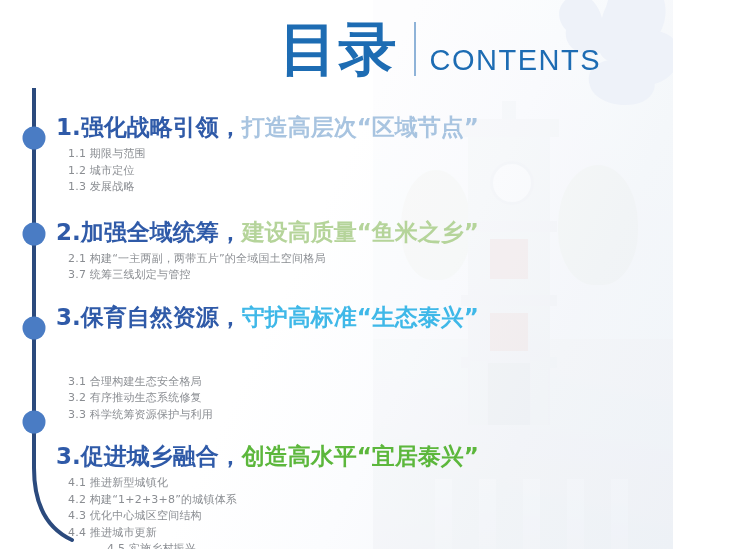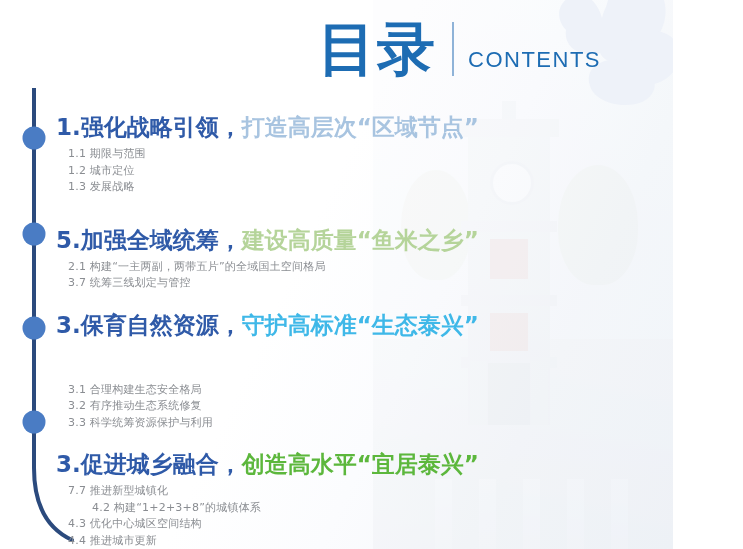--- a/index.html
+++ b/index.html
@@ -115,21 +115,21 @@
     color: #1d6cb3;
     letter-spacing: 1px;
   }
   .title-divider {
     width: 2px;
     height: 54px;
     background: #8fb3d8;
     margin: 0 14px 4px 16px;
   }
   .title-en {
-    font-size: 22px;
+    font-size: 29px;
     line-height: 30px;
     letter-spacing: 1.5px;
     color: #1d6cb3;
     font-weight: 400;
     padding-bottom: 5px;
   }
 
   
   .timeline {
     position: absolute;
@@ -166,21 +166,21 @@
   }
   .sub-list li {
     font-family: "DejaVu Sans", "Liberation Sans", sans-serif;
     font-size: 11px;
     line-height: 16.5px;
     color: #8a8d92;
     white-space: nowrap;
     letter-spacing: 0.2px;
   }
   
-  #sec-0 { margin-bottom: 29px; }
+  #sec-0 { margin-bottom: 21px; }
   #sec-1 { margin-bottom: 18px; }
   #sec-2 { margin-bottom: 18px; }
 </style>
 </head>
 <body>
 
 <div id="slide">
 
   <div class="bg-photo">
     <div class="sky"></div>
@@ -240,21 +240,21 @@
       </div>
       <ul class="sub-list">
         <li style="color: rgb(138, 141, 146);">1.1 期限与范围</li>
         <li style="color: rgb(138, 141, 146);">1.2 城市定位</li>
         <li style="color: rgb(138, 141, 146);">1.3 发展战略</li>
       </ul>
     </div>
 
     <div class="section" id="sec-1">
       <div class="sec-head">
-        <span class="part-a" style="color: rgb(47, 90, 168);">5.加强全域统筹，</span><span class="part-b" style="color: rgb(181, 212, 154);">建设高质量“鱼米之乡”</span>
+        <span class="part-a" style="color: rgb(47, 90, 168);">2.加强全域统筹，</span><span class="part-b" style="color: rgb(181, 212, 154);">建设高质量“鱼米之乡”</span>
       </div>
       <ul class="sub-list">
         <li style="color: rgb(138, 141, 146);">2.1 构建“一主两副，两带五片”的全域国土空间格局</li>
         <li style="color: rgb(138, 141, 146);">3.7 统筹三线划定与管控</li>
       </ul>
     </div>
 
     <div class="section" id="sec-2">
       <div class="sec-head">
         <span class="part-a" style="color: rgb(47, 90, 168);">3.保育自然资源，</span><span class="part-b" style="color: rgb(63, 184, 232);">守护高标准“生态泰兴”</span>
@@ -264,22 +264,22 @@
         <li style="color: rgb(138, 141, 146);">3.2 有序推动生态系统修复</li>
         <li style="color: rgb(138, 141, 146);">3.3 科学统筹资源保护与利用</li>
       </ul>
     </div>
 
     <div class="section" id="sec-3">
       <div class="sec-head">
         <span class="part-a" style="color: rgb(47, 90, 168);">3.促进城乡融合，</span><span class="part-b" style="color: rgb(92, 183, 60);">创造高水平“宜居泰兴”</span>
       </div>
       <ul class="sub-list">
-        <li style="color: rgb(138, 141, 146);">7.7 推进新型城镇化</li>
-        <li style="color: rgb(138, 141, 146); margin-left: 24px;">4.2 构建“1+2+3+8”的城镇体系</li>
+        <li style="color: rgb(138, 141, 146);">4.1 推进新型城镇化</li>
+        <li style="color: rgb(138, 141, 146);">4.2 构建“1+2+3+8”的城镇体系</li>
         <li style="color: rgb(138, 141, 146);">4.3 优化中心城区空间结构</li>
         <li style="color: rgb(138, 141, 146);">4.4 推进城市更新</li>
         <li style="color: rgb(138, 141, 146); margin-left: 39px;">4.5 实施乡村振兴</li>
       </ul>
     </div>
 
   </div>
 </div>
 
 </body></html>

